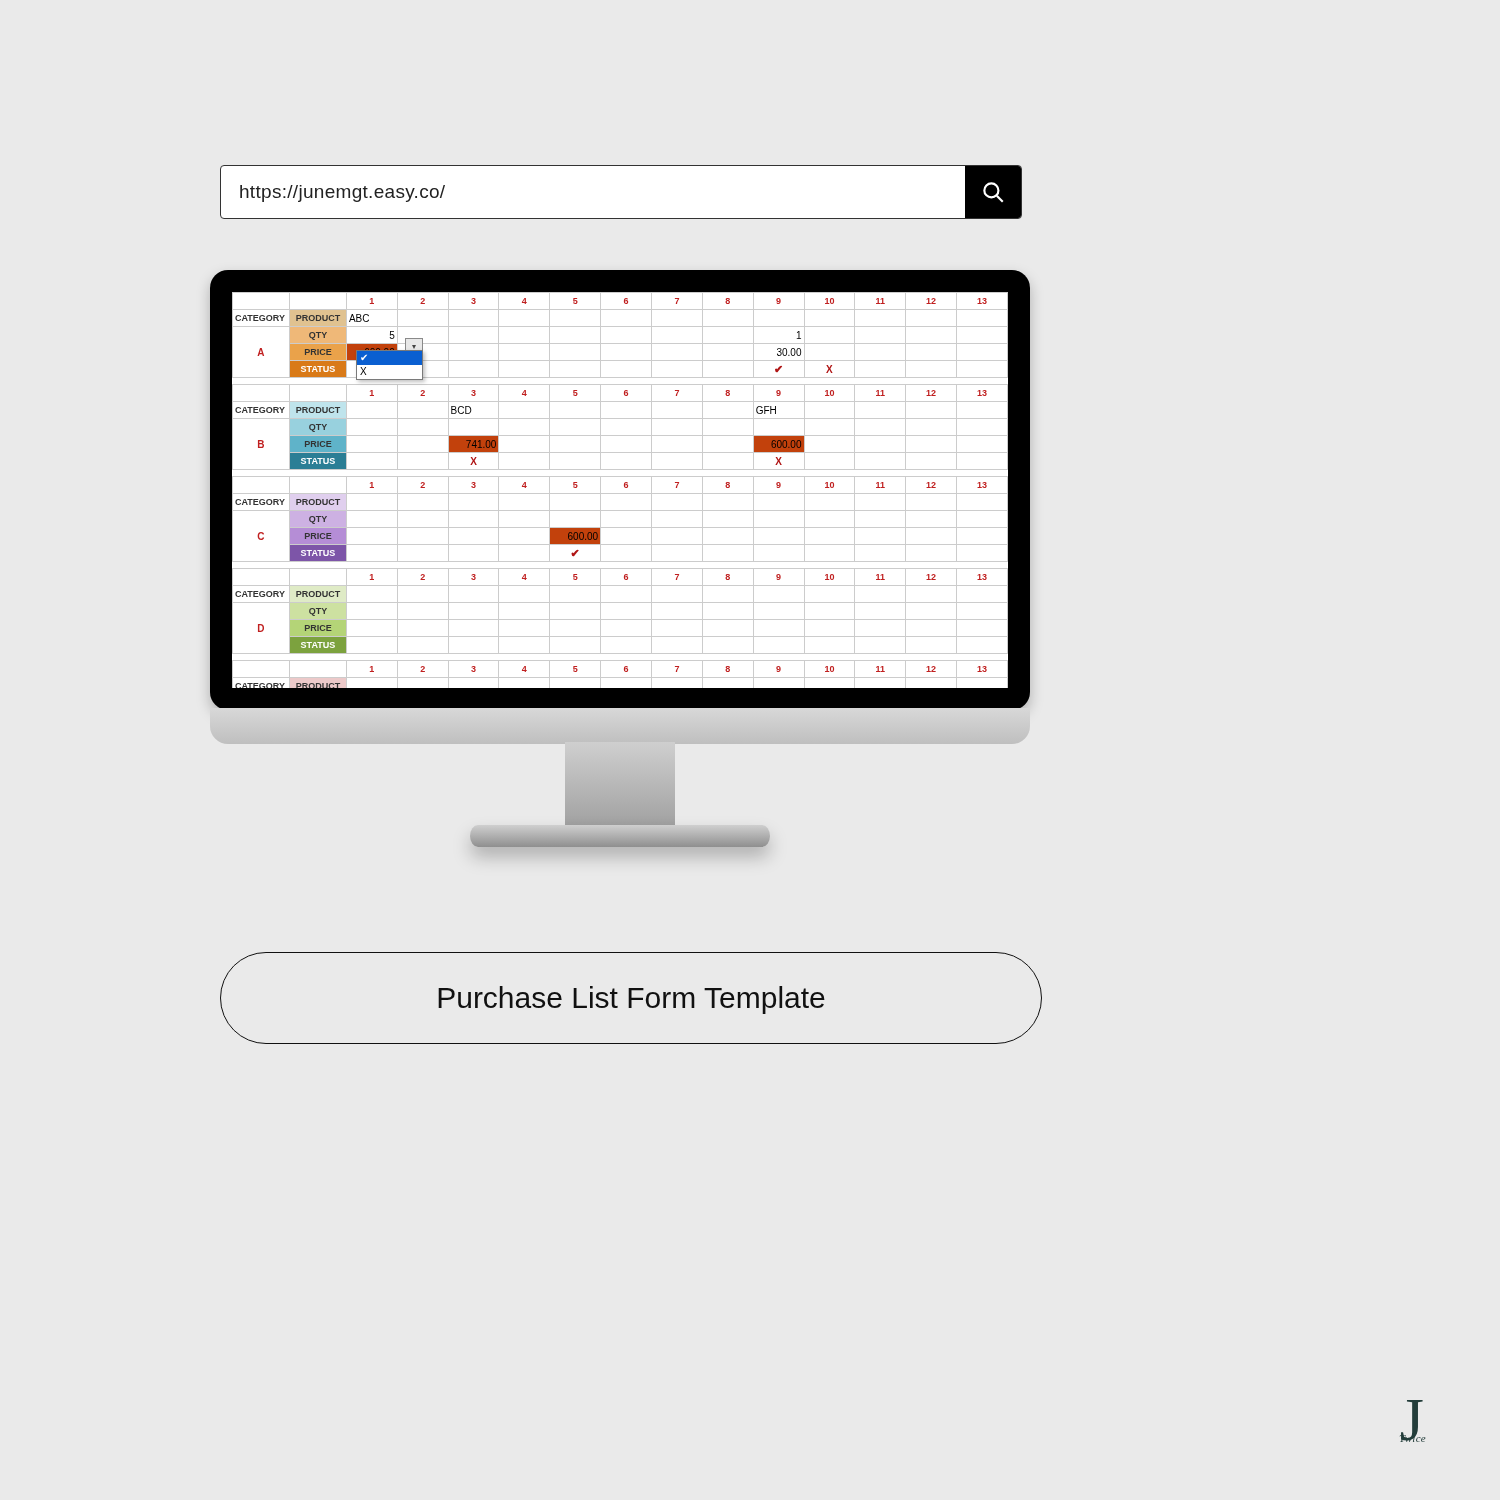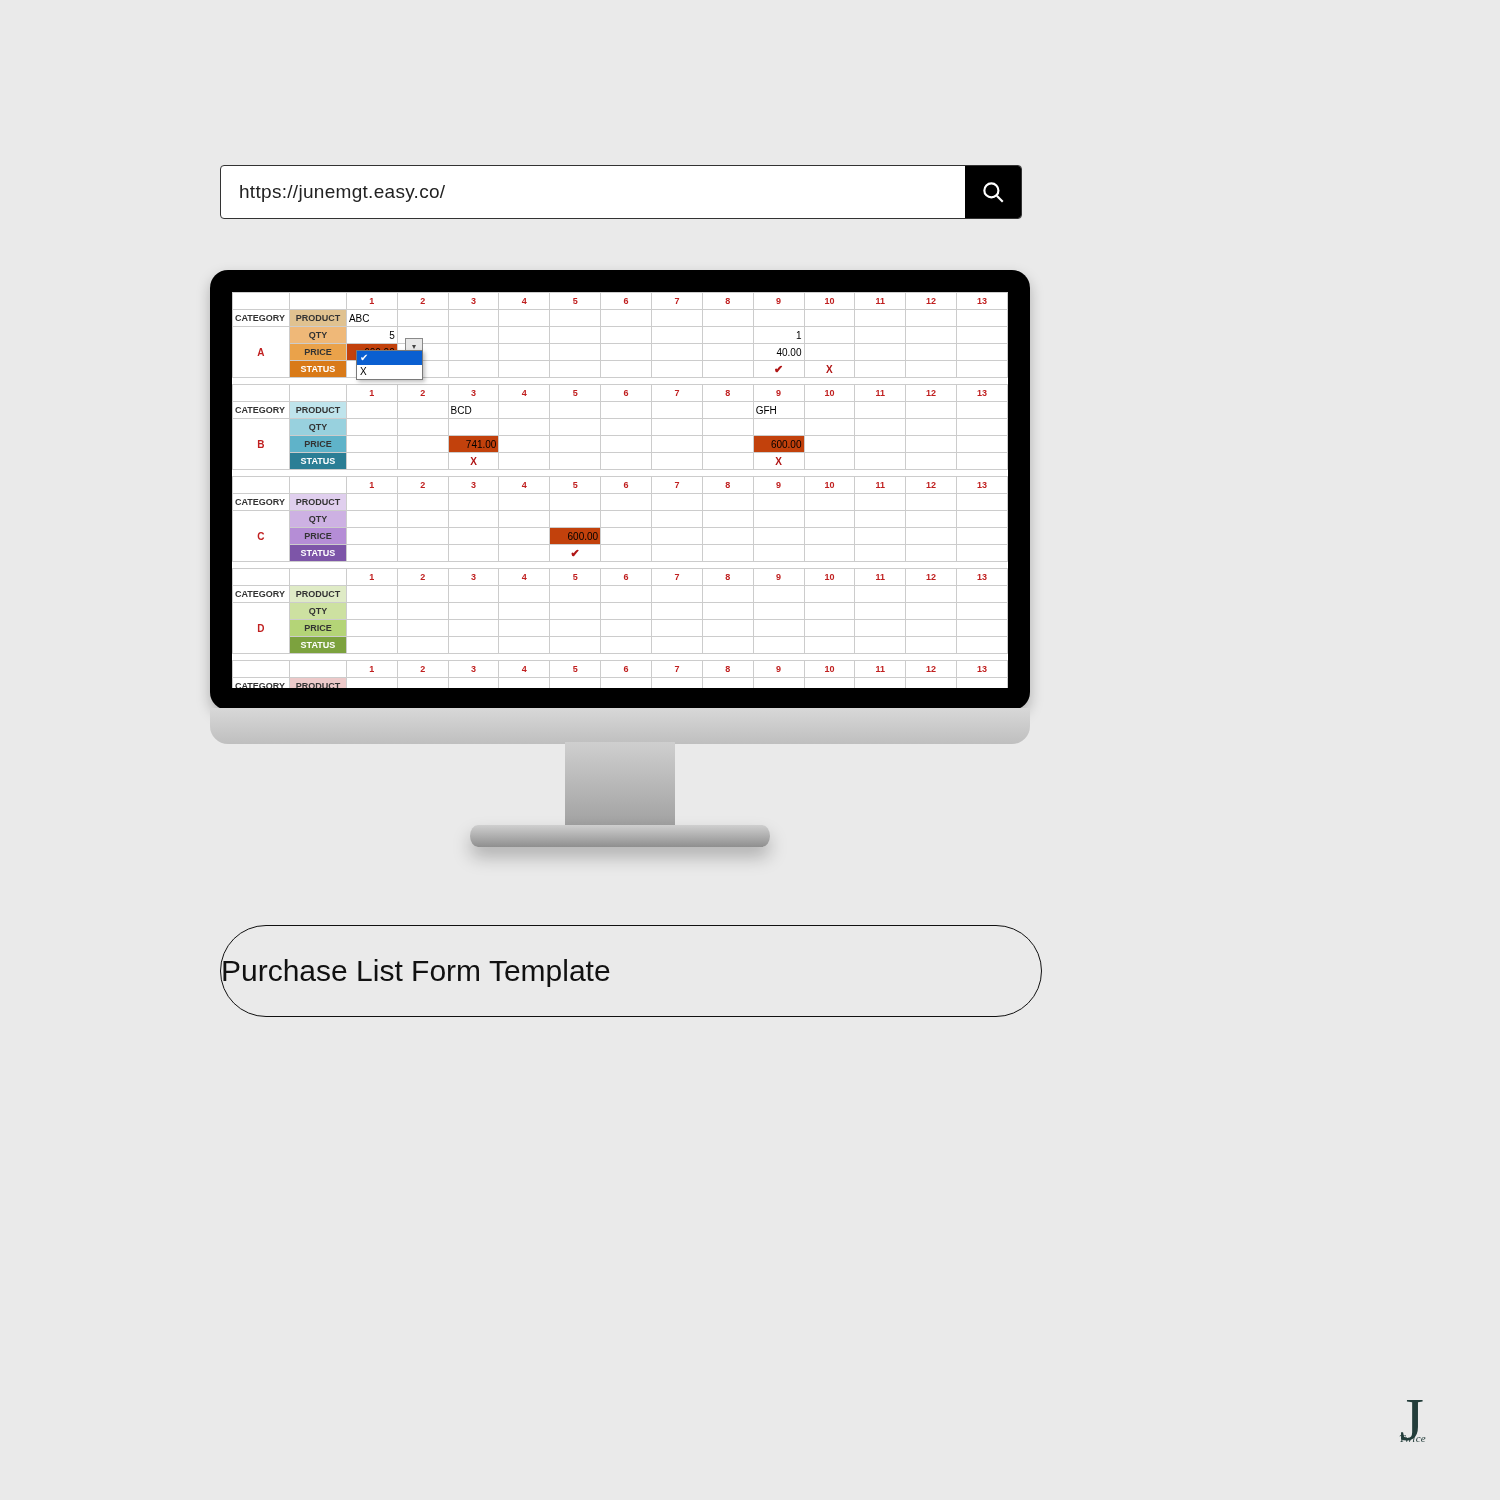--- a/index.html
+++ b/index.html
@@ -39,21 +39,21 @@
   .tD0{background:#dfebc6}.tD1{background:#cde1a1}.tD2{background:#b4d477}.tD3{background:#7ca23e;color:#fff}
   .tE0{background:#ecc9c9}
 
   
   .dropdown{position:absolute;left:124px;top:58px;width:65px;background:#fff;border:1px solid #7a7a7a;font-size:10px;box-shadow:2px 2px 4px rgba(0,0,0,.25)}
   .dropdown .ddrow{height:14px;line-height:14px;padding:0 3px}
   .dropdown .sel{background:#0a5fd1;color:#fff}
   .ddcaret{position:absolute;left:173px;top:46px;width:16px;height:14px;border:1px solid #8a8a8a;background:#e8e8e8;display:flex;align-items:center;justify-content:center;font-size:8px;color:#444}
 
   
-  .pill{position:absolute;left:220px;top:925px;width:820px;height:90px;border:1.5px solid #111;border-radius:46px;display:flex;align-items:center;font-size:30px;color:#111;background:transparent}
+  .pill{position:absolute;left:220px;top:952px;width:820px;height:90px;border:1.5px solid #111;border-radius:46px;display:flex;align-items:center;justify-content:center;font-size:30px;color:#111;background:transparent}
 
   
   .tagline{position:absolute;left:220px;top:1075px;font-size:26px;font-weight:600;color:#111}
 
   
   .logo{position:absolute;right:60px;bottom:50px;color:#233d3a;font-family:'Times New Roman',serif}
   .logo .big{font-size:62px;font-weight:400;line-height:1}
   .logo .sub{position:absolute;right:-2px;bottom:6px;font-size:11px;font-style:italic;letter-spacing:.3px}
 </style>
 </head>
@@ -147,21 +147,21 @@
               <tr>
                 <td class="tA2 rowlbl">PRICE</td>
                 <td class="val hl">600.00</td>
                 <td class="val"></td>
                 <td class="val"></td>
                 <td class="val"></td>
                 <td class="val"></td>
                 <td class="val"></td>
                 <td class="val"></td>
                 <td class="val"></td>
-                <td class="val">40.00</td>
+                <td class="val">30.00</td>
                 <td class="val"></td>
                 <td class="val"></td>
                 <td class="val"></td>
                 <td class="val"></td>
               </tr>
               <tr>
                 <td class="tA3 rowlbl">STATUS</td>
                 <td class="ctr check">✔</td>
                 <td class="ctr"></td>
                 <td class="ctr"></td>

